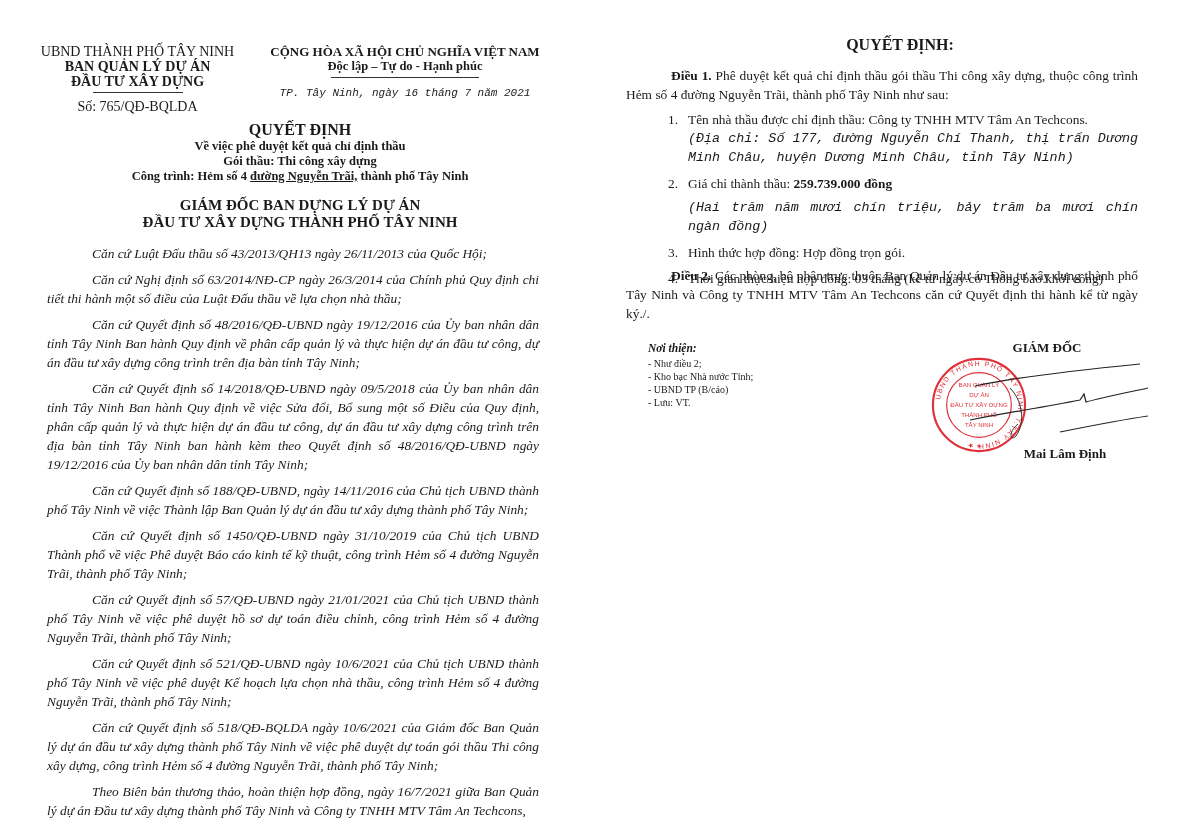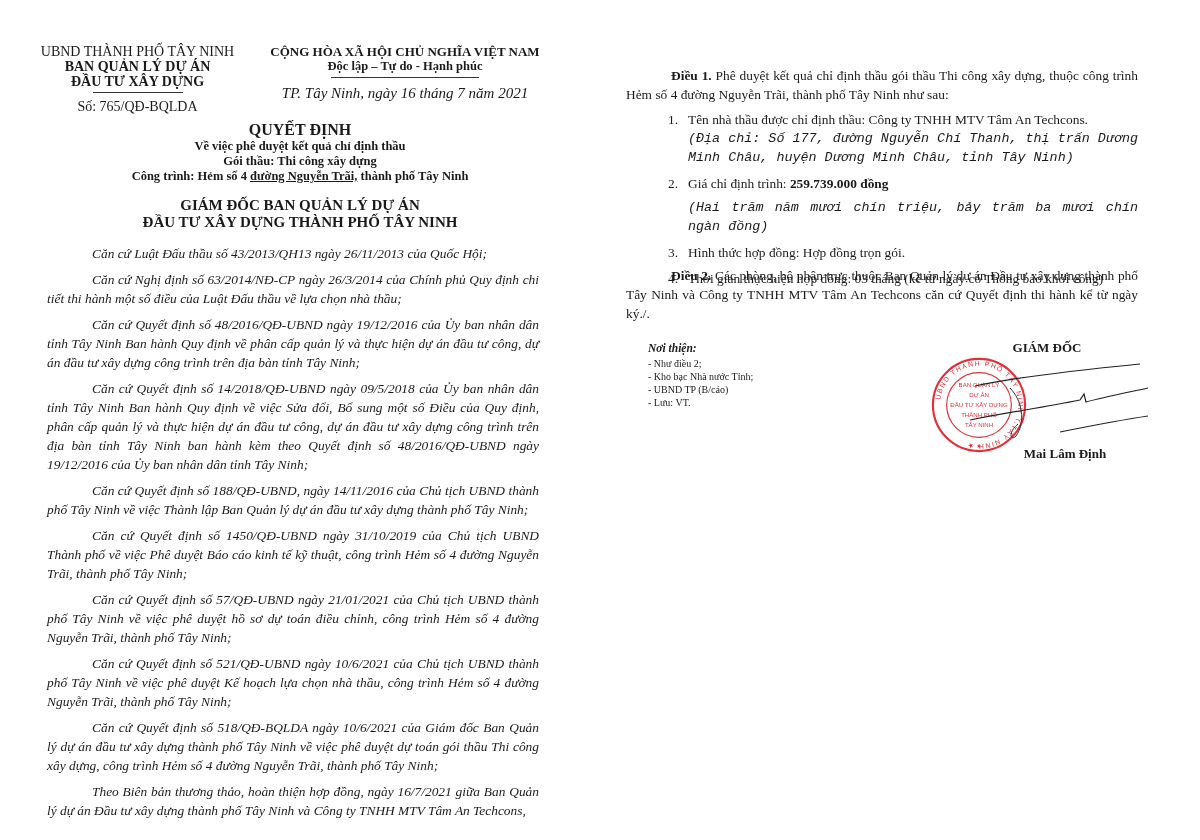--- a/index.html
+++ b/index.html
@@ -14,21 +14,21 @@
     .page-right { left: 600px; width: 600px; height: 840px; }
 
     
     .hdr-left { position: absolute; left: 40px; top: 44px; width: 195px; text-align: center; font-size: 14px; line-height: 15px; }
     .hdr-left .org1 { font-weight: normal; }
     .hdr-left .org2 { font-weight: bold; text-align: center; }
     .hdr-left .rule { width: 90px; height: 1px; background: #333; margin: 3px auto 6px; }
     .hdr-right { position: absolute; left: 260px; top: 44px; width: 290px; text-align: center; font-size: 13px; line-height: 15px; font-weight: bold; }
     .hdr-right .motto { font-weight: bold; font-size: 12.5px; }
     .hdr-right .rule { width: 148px; height: 1px; background: #333; margin: 3px auto 8px; }
-    .hdr-right .date { font-weight: normal; font-style: italic; font-size: 15px; }
+    .hdr-right .date { font-weight: normal; font-style: italic; font-size: 11px; font-family: Liberation Mono, monospace; }
 
     .title-block { position: absolute; left: 40px; width: 520px; top: 120px; text-align: center; font-weight: bold; }
     .title-block .t1 { font-size: 16px; line-height: 19px; }
     .title-block .t2 { font-size: 12.5px; line-height: 15px; }
     .title-block .u { text-decoration: underline; }
 
     .director { position: absolute; left: 40px; width: 520px; top: 197px; text-align: center; font-weight: bold; font-size: 15px; line-height: 17px; }
 
     .recitals { position: absolute; left: 47px; width: 492px; top: 244px; font-style: italic; font-size: 13.4px; line-height: 19px; text-align: justify; }
     .recitals p { margin: 0 0 7px 0; text-indent: 45px; }
@@ -77,54 +77,55 @@
   </div>
 
   <div class="title-block">
     <div class="t1">QUYẾT ĐỊNH</div>
     <div class="t2">Về việc phê duyệt kết quả chỉ định thầu</div>
     <div class="t2">Gói thầu: Thi công xây dựng</div>
     <div class="t2"><span>Công trình: Hẻm số 4 </span><span class="u">đường Nguyễn Trãi,</span><span> thành phố Tây Ninh</span></div>
   </div>
 
   <div class="director">
-    <div>GIÁM ĐỐC BAN QUẢN LÝ DỰ ÁN</div>
+    <div>GIÁM ĐỐC BAN DỰNG LÝ DỰ ÁN</div>
     <div>ĐẦU TƯ XÂY DỰNG THÀNH PHỐ TÂY NINH</div>
   </div>
 
   <div class="recitals">
     <p>Căn cứ Luật Đấu thầu số 43/2013/QH13 ngày 26/11/2013 của Quốc Hội;</p>
     <p>Căn cứ Nghị định số 63/2014/NĐ-CP ngày 26/3/2014 của Chính phủ Quy định chi tiết thi hành một số điều của Luật Đấu thầu về lựa chọn nhà thầu;</p>
     <p>Căn cứ Quyết định số 48/2016/QĐ-UBND ngày 19/12/2016 của Ủy ban nhân dân tỉnh Tây Ninh Ban hành Quy định về phân cấp quản lý và thực hiện dự án đầu tư công, dự án đầu tư xây dựng công trình trên địa bàn tỉnh Tây Ninh;</p>
     <p>Căn cứ Quyết định số 14/2018/QĐ-UBND ngày 09/5/2018 của Ủy ban nhân dân tỉnh Tây Ninh Ban hành Quy định về việc Sửa đổi, Bổ sung một số Điều của Quy định, phân cấp quản lý và thực hiện dự án đầu tư công, dự án đầu tư xây dựng công trình trên địa bàn tỉnh Tây Ninh ban hành kèm theo Quyết định số 48/2016/QĐ-UBND ngày 19/12/2016 của Ủy ban nhân dân tỉnh Tây Ninh;</p>
     <p>Căn cứ Quyết định số 188/QĐ-UBND, ngày 14/11/2016 của Chủ tịch UBND thành phố Tây Ninh về việc Thành lập Ban Quản lý dự án đầu tư xây dựng thành phố Tây Ninh;</p>
     <p>Căn cứ Quyết định số 1450/QĐ-UBND ngày 31/10/2019 của Chủ tịch UBND Thành phố về việc Phê duyệt Báo cáo kinh tế kỹ thuật, công trình Hẻm số 4 đường Nguyễn Trãi, thành phố Tây Ninh;</p>
     <p>Căn cứ Quyết định số 57/QĐ-UBND ngày 21/01/2021 của Chủ tịch UBND thành phố Tây Ninh về việc phê duyệt hồ sơ dự toán điều chỉnh, công trình Hẻm số 4 đường Nguyễn Trãi, thành phố Tây Ninh;</p>
     <p>Căn cứ Quyết định số 521/QĐ-UBND ngày 10/6/2021 của Chủ tịch UBND thành phố Tây Ninh về việc phê duyệt Kế hoạch lựa chọn nhà thầu, công trình Hẻm số 4 đường Nguyễn Trãi, thành phố Tây Ninh;</p>
     <p>Căn cứ Quyết định số 518/QĐ-BQLDA ngày 10/6/2021 của Giám đốc Ban Quản lý dự án đầu tư xây dựng thành phố Tây Ninh về việc phê duyệt dự toán gói thầu Thi công xây dựng, công trình Hẻm số 4 đường Nguyễn Trãi, thành phố Tây Ninh;</p>
     <p>Theo Biên bản thương thảo, hoàn thiện hợp đồng, ngày 16/7/2021 giữa Ban Quản lý dự án Đầu tư xây dựng thành phố Tây Ninh và Công ty TNHH MTV Tâm An Techcons,</p>
   </div>
 </div>
 
 <div class="page page-right">
 
+  <div class="decision-title">QUYẾT ĐỊNH:</div>
 
   <div class="art art1">
     <p><b>Điều 1.</b><span> Phê duyệt kết quả chỉ định thầu gói thầu Thi công xây dựng, thuộc công trình Hẻm số 4 đường Nguyễn Trãi, thành phố Tây Ninh như sau:</span></p>
   </div>
 
   <div class="items">
     <div class="item">
       <span class="num">1.</span>
       <div>Tên nhà thầu được chỉ định thầu: Công ty TNHH MTV Tâm An Techcons.</div>
       <div class="sub">(Địa chỉ: Số 177, đường Nguyễn Chí Thanh, thị trấn Dương Minh Châu, huyện Dương Minh Châu, tỉnh Tây Ninh)</div>
     </div>
     <div class="item">
       <span class="num">2.</span>
-      <div><span>Giá chỉ định trình: </span><b>259.739.000 đồng</b></div>
+      <div><span>Giá chỉ thành thầu: </span><b>259.739.000 đồng</b></div>
       <div class="sub sub-gap">(Hai trăm năm mươi chín triệu, bảy trăm ba mươi chín ngàn đồng)</div>
     </div>
     <div class="item">
       <span class="num">3.</span>
       <div>Hình thức hợp đồng: Hợp đồng trọn gói.</div>
     </div>
     <div class="item">
       <span class="num">4.</span>
       <div>Thời gian thực hiện hợp đồng: 03 tháng (kể từ ngày có Thông báo khởi công)</div>
     </div>

